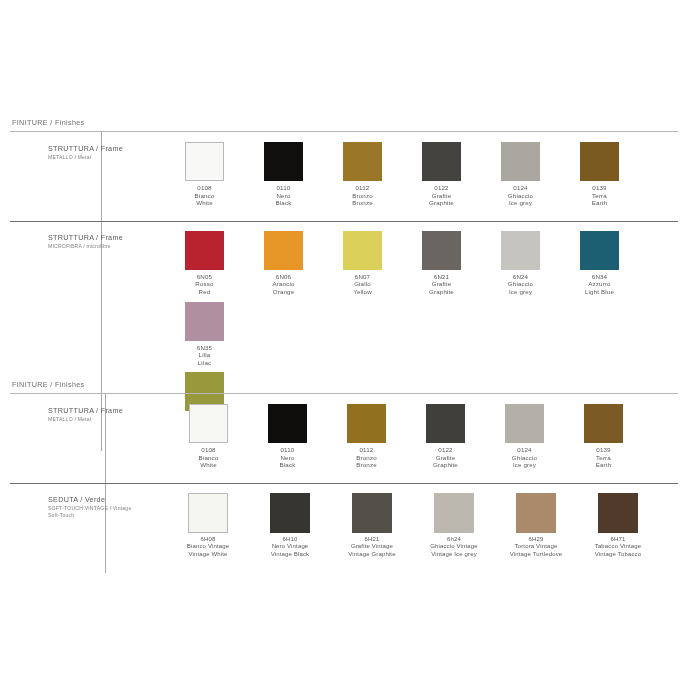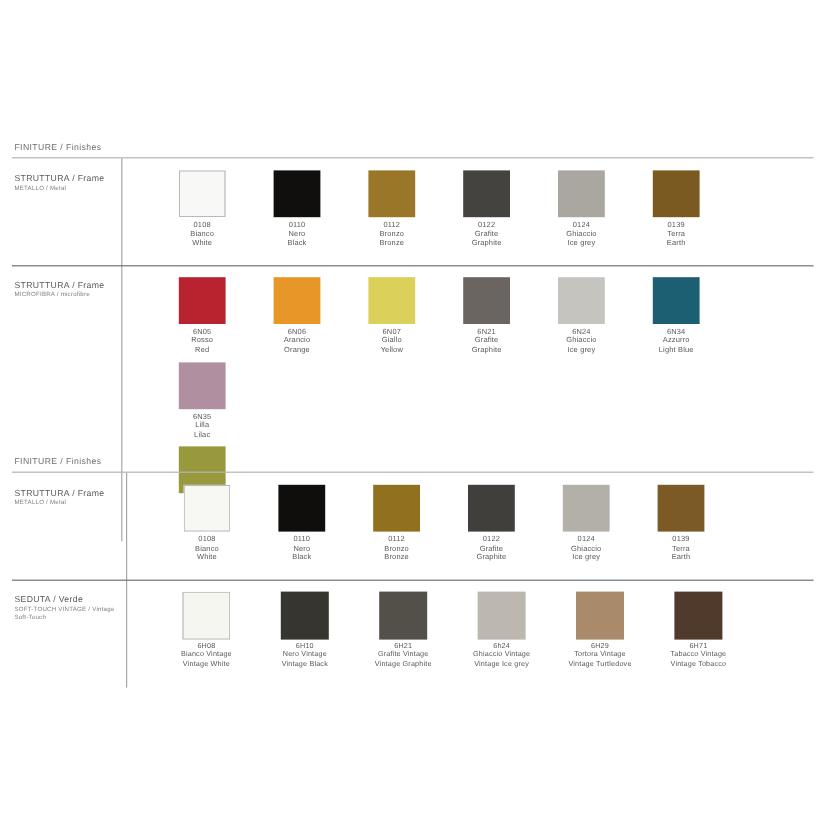--- a/index.html
+++ b/index.html
@@ -73,20 +73,21 @@
     height: 1px;
     background: #6f7072;
   }
 
   .row-label {
     width: 91px;
     flex: 0 0 91px;
     padding-top: 12px;
     padding-left: 2px;
     box-sizing: border-box;
+    margin-left: 36px;
   }
   #section-2 .row-label { width: 95px; flex-basis: 95px; }
 
   .row-label .l1 {
     font-size: 7.2px;
     letter-spacing: 0.3px;
     color: #58595b;
     white-space: nowrap;
     line-height: 9px;
   }

